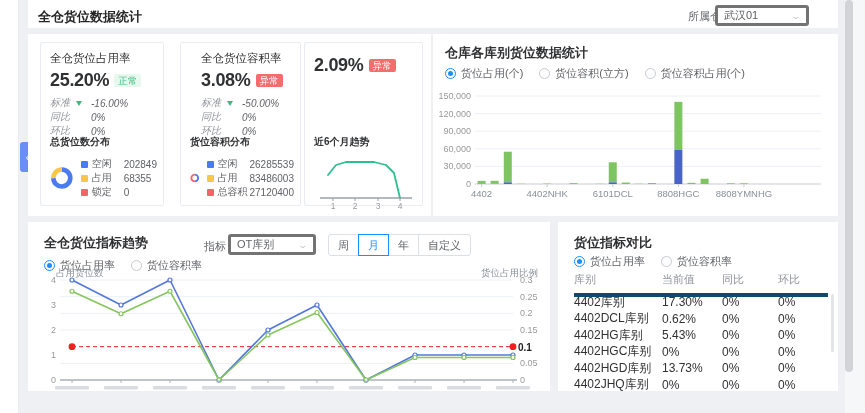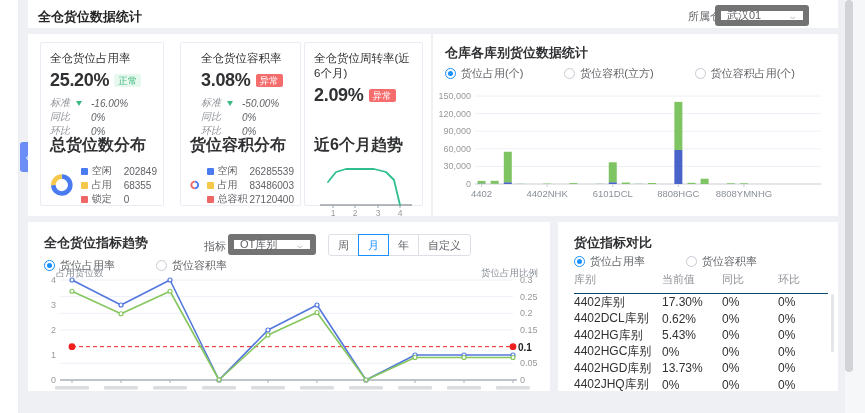--- a/index.html
+++ b/index.html
@@ -9,21 +9,21 @@
   .panel{position:absolute;background:#fff;}
   
   .sidebar{left:0;top:0;width:18px;height:413px;background:#fff;border-right:1px solid #e9ecf0;}
   .handle{left:20px;top:142px;width:15px;height:30px;background:#6a8df6;border-radius:3px;
           color:#fff;font-size:10px;display:flex;align-items:center;justify-content:center;cursor:pointer;}
   
   .header{left:28px;top:0;width:810px;height:28px;background:#fff;}
   .page-title{position:absolute;left:10px;top:8px;font-size:13px;font-weight:700;color:#262626;}
   .wh-label{position:absolute;left:660px;top:9px;font-size:11px;color:#606266;}
   .select{position:absolute;display:flex;align-items:center;justify-content:space-between;
-          border:6px solid #737373;border-radius:3px;background:#fff;color:#606266;font-size:11px;
+          border:3px solid #737373;border-radius:3px;background:#fff;color:#606266;font-size:11px;
           padding:0 6px;box-sizing:border-box;cursor:pointer;}
   .sel-hd{left:687px;top:5px;width:94px;height:21px;}
   .chev{color:#c0c4cc;font-size:9px;transform:scaleX(1.4);}
   
   .panelA{left:28px;top:34px;width:403px;height:182px;}
   .panelB{left:433px;top:34px;width:405px;height:182px;}
   .panelC{left:28px;top:222px;width:522px;height:169px;overflow:hidden;}
   .panelD{left:558px;top:222px;width:280px;height:169px;overflow:hidden;}
   .p-title{position:absolute;font-size:13px;font-weight:700;color:#303133;}
   
@@ -34,42 +34,42 @@
   .kpi{font-size:18px;font-weight:700;color:#303133;letter-spacing:-.3px;}
   .badge{margin-left:5px;font-size:9.5px;padding:1px 4px;border-radius:2px;line-height:11px;}
   .badge-normal{background:#e7f8ee;color:#3cb97e;}
   .badge-error{background:#f56c6c;color:#fff;}
   .srows{margin-top:5px;font-style:italic;}
   .srow{display:flex;align-items:center;height:14px;font-size:10px;color:#909399;}
   .sl{width:26px;} .st{width:15px;display:flex;align-items:center;}
   .tri-down{width:0;height:0;border-left:3.5px solid transparent;border-right:3.5px solid transparent;border-top:5px solid #3cb97e;}
   .sv{color:#606266;}
   .card-bottom{position:absolute;left:9px;right:6px;top:92px;}
-  .sec-title{font-size:16px;font-weight:700;color:#303133;}
+  .sec-title{font-size:10px;font-weight:700;color:#303133;}
   .donut-row{display:flex;align-items:center;margin-top:6px;}
   .legend{margin-left:7px;}
   .lg-row{display:flex;align-items:center;height:14px;font-size:10px;color:#606266;white-space:nowrap;}
   .lg-sq{width:7px;height:7px;border-radius:1px;margin-right:4px;flex:0 0 auto;}
   .lg-lb{width:32px;}
   
-  .radios{position:absolute;display:flex;align-items:center;gap:25px;}
+  .radios{position:absolute;display:flex;align-items:center;}
   .radio{display:inline-flex;align-items:center;margin-right:16px;font-size:11px;color:#606266;cursor:pointer;}
   .rc{width:11px;height:11px;border-radius:50%;border:1px solid #c6cad1;background:#fff;margin-right:5px;box-sizing:border-box;position:relative;}
   .radio.on .rc{border-color:#1890ff;}
   .radio.on .rc::after{content:"";position:absolute;left:2px;top:2px;right:2px;bottom:2px;border-radius:50%;background:#1890ff;}
   
   .segwrap{position:absolute;display:inline-flex;}
   .seg{padding:3px 9px;border:1px solid #dcdfe6;margin-left:-1px;background:#fff;font-size:11px;color:#606266;cursor:pointer;line-height:14px;}
   .seg:first-child{margin-left:0;border-radius:3px 0 0 3px;}
   .seg:last-child{border-radius:0 3px 3px 0;}
   .seg.on{color:#1890ff;border-color:#1890ff;position:relative;z-index:2;}
   .m-label{position:absolute;font-size:11px;color:#606266;}
   
   .t-head{position:absolute;left:16px;right:10px;top:50px;display:flex;font-size:11px;color:#909399;
-          padding-bottom:6px;border-bottom:1px solid #0c4a6e;}
+          padding-bottom:6px;border-bottom:4px solid #0c4a6e;}
   .t-body{position:absolute;left:16px;right:10px;top:72px;}
   .t-row{display:flex;align-items:center;height:16.5px;font-size:12px;color:#303133;}
   .tc1{width:88px;} .tc2{width:60px;} .tc3{width:56px;} .tc4{width:50px;}
   .t-scroll{position:absolute;right:4px;top:72px;width:3px;height:58px;background:#e3e5e9;border-radius:2px;}
   
   .scroll-track{left:845px;top:0;width:20px;height:413px;background:#f6f7f9;}
   .scroll-thumb{left:845px;top:0;width:8px;height:372px;background:#d2d3d6;border-radius:4px;cursor:pointer;}
   svg{display:block;}
   text{font-family:"Liberation Sans","DejaVu Sans",sans-serif;}
 </style>
@@ -189,21 +189,20 @@
             <div class="lg-row">
               <span class="lg-sq" style="background: rgb(238, 102, 102);"></span>
               <span class="lg-lb">总容积</span>
               <span class="lg-vl">27120400</span>
             </div>
           </div>
       </div>
     </div>
   </div>
   <div class="card card3">
-    <div class="card-title">全仓货位周转率(近6个月)</div>
     <div class="vrow">
       <span class="kpi">2.09%</span>
       <span class="badge badge-error" id="badge2">异常</span>
     </div>
     <div class="card-bottom">
       <div class="sec-title">近6个月趋势</div>
       <svg id="minitrend" width="104" height="58" viewBox="0 0 104 58" style="margin-top:4px">
           <line x1="6" y1="45" x2="98" y2="45" stroke="#9aa0a6" stroke-width="1.5"></line>
           <polyline points="14,22 22,12 32,9 60,9 72,12 80,20 86,45" fill="none" stroke="#2fbf8f" stroke-width="1.8" stroke-linejoin="round" stroke-linecap="round"></polyline>
           <line x1="19" y1="45" x2="19" y2="48" stroke="#9aa0a6" stroke-width="1"></line>

